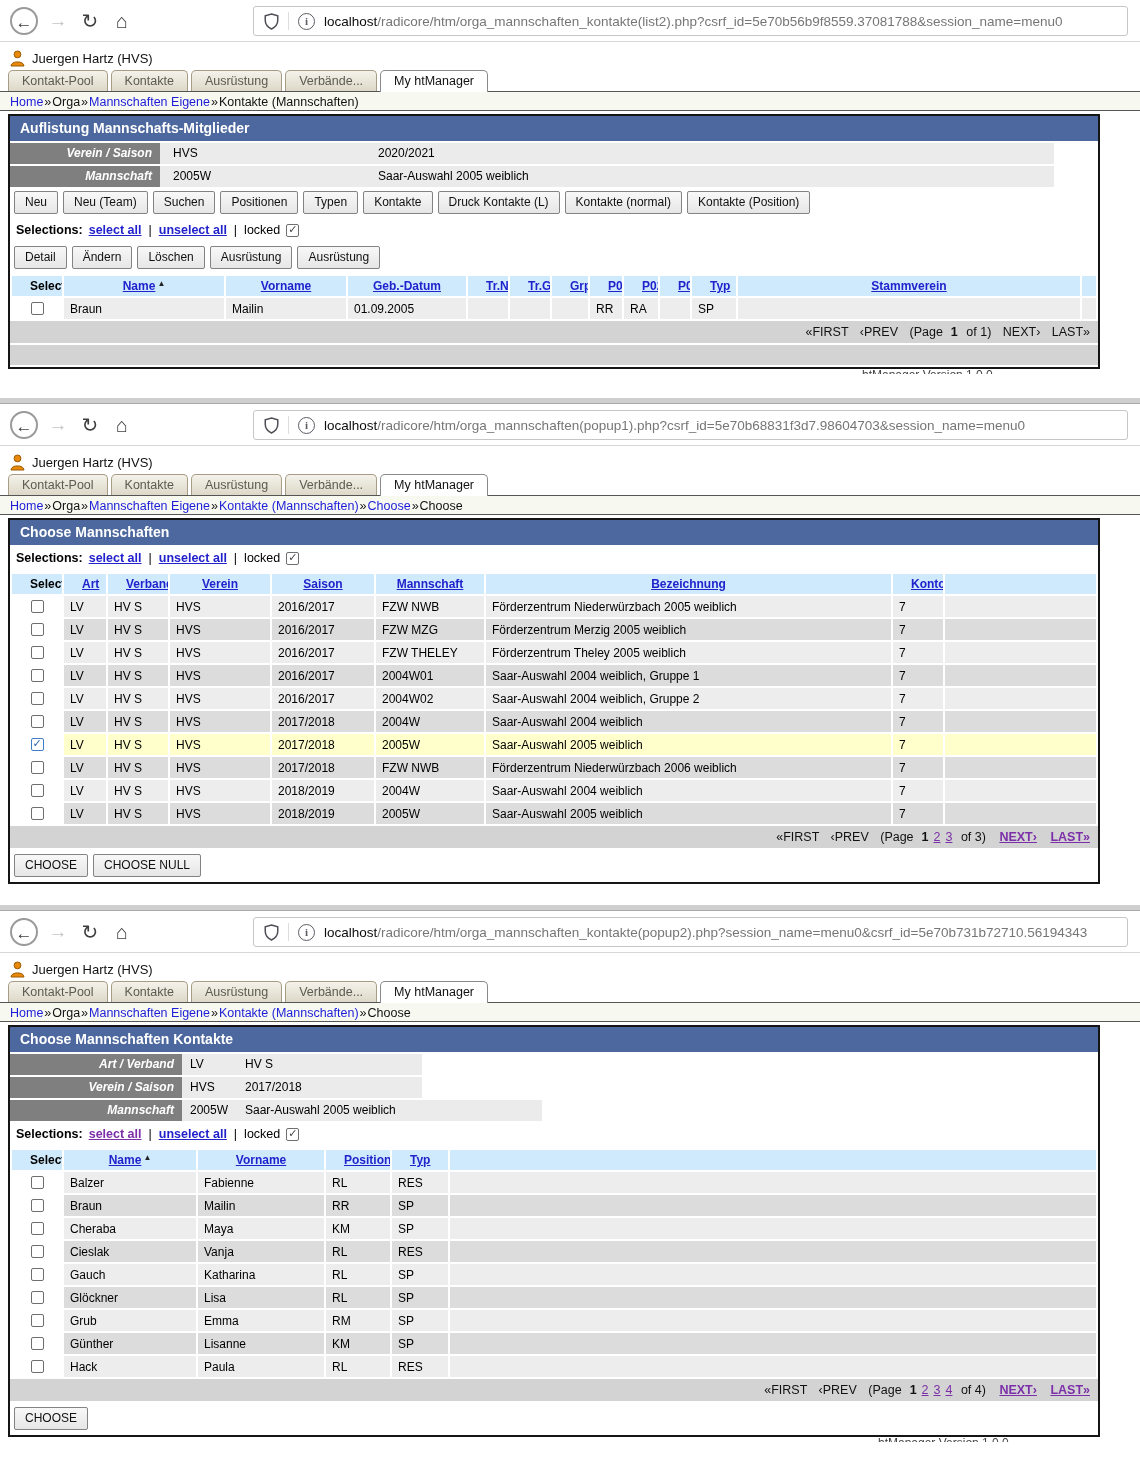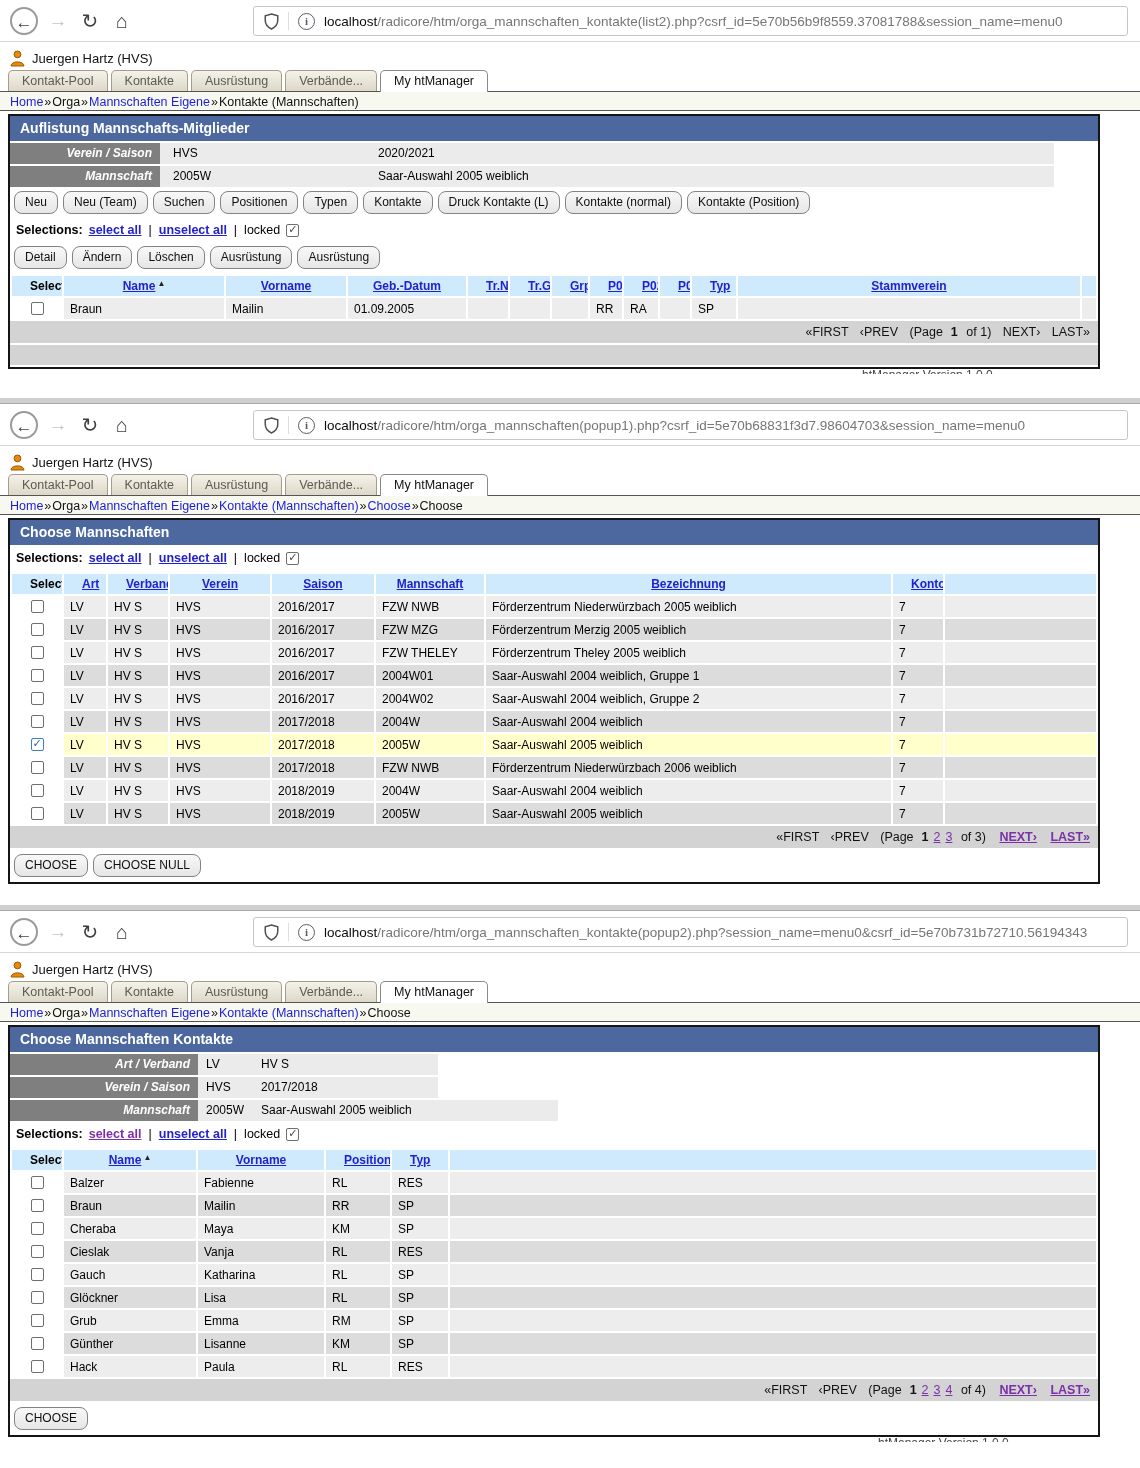--- a/index.html
+++ b/index.html
@@ -33,28 +33,28 @@
   .crumb { color:#111; }
   .crumb.lnk { color:#1c1cd8; }
   .sep { margin:0 1px; }
 
   
   .content { margin:3px 40px 0 8px; border:2px solid #151515; background:#fff; }
   .title-bar { background:#4d689e; color:#fff; font-weight:bold; font-size:14px; padding:4px 10px 5px; margin-bottom:2px; }
   .field-row { display:flex; height:21px; margin-bottom:2px; font-size:12px; }
   .f-label { background:#7f7f7f; color:#fff; font-weight:bold; font-style:italic; text-align:right; padding:3px 8px 0 8px; }
   .w1 .f-label { width:150px; }
-  .w3 .f-label { width:188px; }
+  .w3 .f-label { width:172px; }
   .f-vals { background:#ebebeb; display:flex; padding-top:3px; }
   .w1 .f-vals { width:894px; }
   .w3 .f-vals.narrow { width:240px; }
   .w3 .f-vals.wide { width:360px; }
   .w1 .fv1 { margin-left:13px; width:205px; }
   .w3 .fv1 { margin-left:8px; width:55px; }
-  .btn { font-family:"Liberation Sans",sans-serif; font-size:12px; color:#111; background:linear-gradient(#f8f8f8,#e6e6e6); border:1px solid #838383; border-radius:8px; padding:3px 10px 4px; margin-right:5px; }
+  .btn { font-family:"Liberation Sans",sans-serif; font-size:12px; color:#111; background:linear-gradient(#f8f8f8,#e6e6e6); border:1px solid #838383; border-radius:2px; padding:3px 10px 4px; margin-right:5px; }
   .toolbar-row, .actions-row { padding:2px 4px 3px; margin-bottom:2px; }
   .selections { padding:4px 6px 5px; font-size:12.5px; margin-bottom:2px; display:flex; align-items:center; }
   .sel-label { font-weight:bold; margin-right:6px; }
   .sel-link { color:#2222cc; font-weight:bold; text-decoration:underline; cursor:pointer; }
   .sel-link.visited { color:#7b2fa8; }
   .pipe { margin:0 7px; }
   .cb { display:inline-block; width:13px; height:13px; background:#fff; border:1px solid #6e6e6e; border-radius:2px; position:relative; margin-left:6px; }
   .cb.checked::after { content:"✓"; position:absolute; left:1px; top:-2px; font-size:11px; color:#444; }
   tbody .cb { margin-left:0; }
   tbody .cb.checked { border-color:#3f7ec2; }

